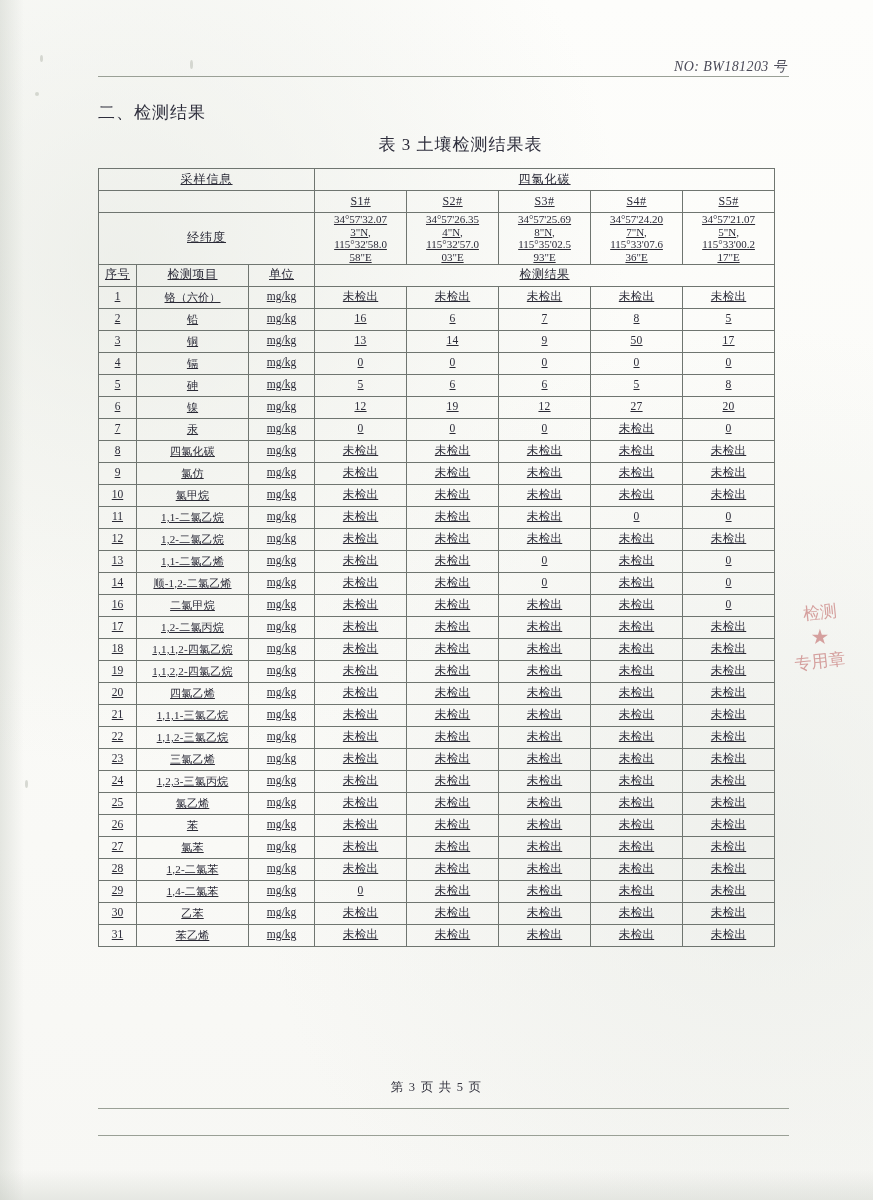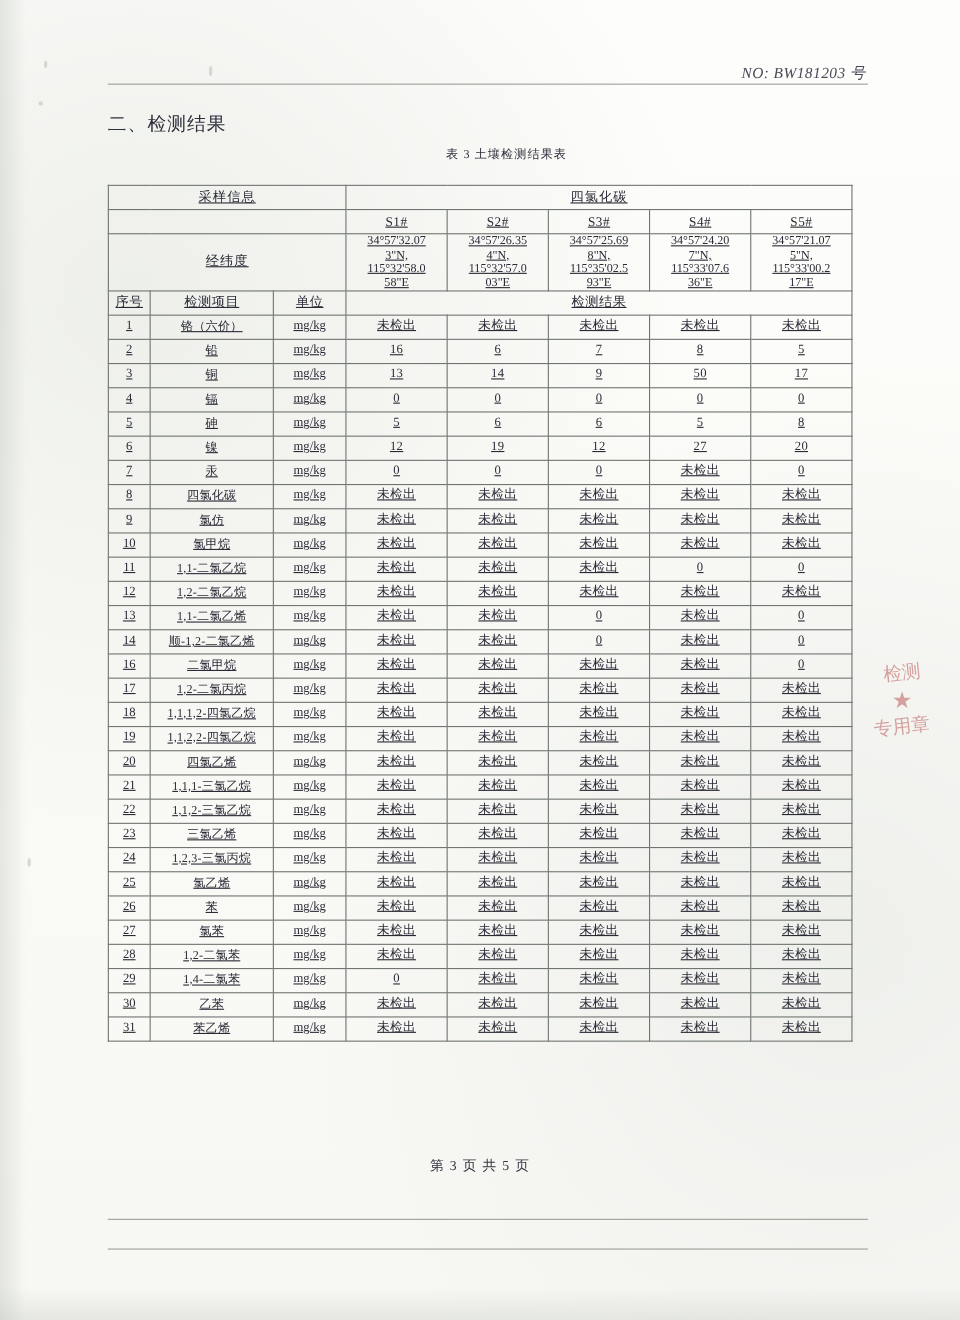--- a/index.html
+++ b/index.html
@@ -71,21 +71,21 @@
     letter-spacing: 1px;
     color: #2e2e3c;
   }
 
   .table-caption {
     position: absolute;
     top: 133px;
     left: 0;
     right: 0;
     text-align: center;
-    font-size: 11px;
+    font-size: 17px;
     letter-spacing: 1px;
     color: #2e2e3c;
     padding-left: 48px;
   }
 
   .table-wrap {
     position: absolute;
     top: 168px;
     left: 98px;
     width: 676px;
@@ -127,21 +127,21 @@
   .footer-rule-top {
     position: absolute;
     left: 98px; right: 84px;
     top: 1108px;
     height: 1px;
     background: #9aa096;
   }
   .footer-text {
     position: absolute;
     left: 0; right: 0;
-    top: 1052px;
+    top: 1079px;
     text-align: center;
     font-size: 12.5px;
     letter-spacing: 1.2px;
     color: #33333f;
   }
   .footer-rule-bottom {
     position: absolute;
     left: 98px; right: 84px;
     top: 1135px;
     height: 1px;

